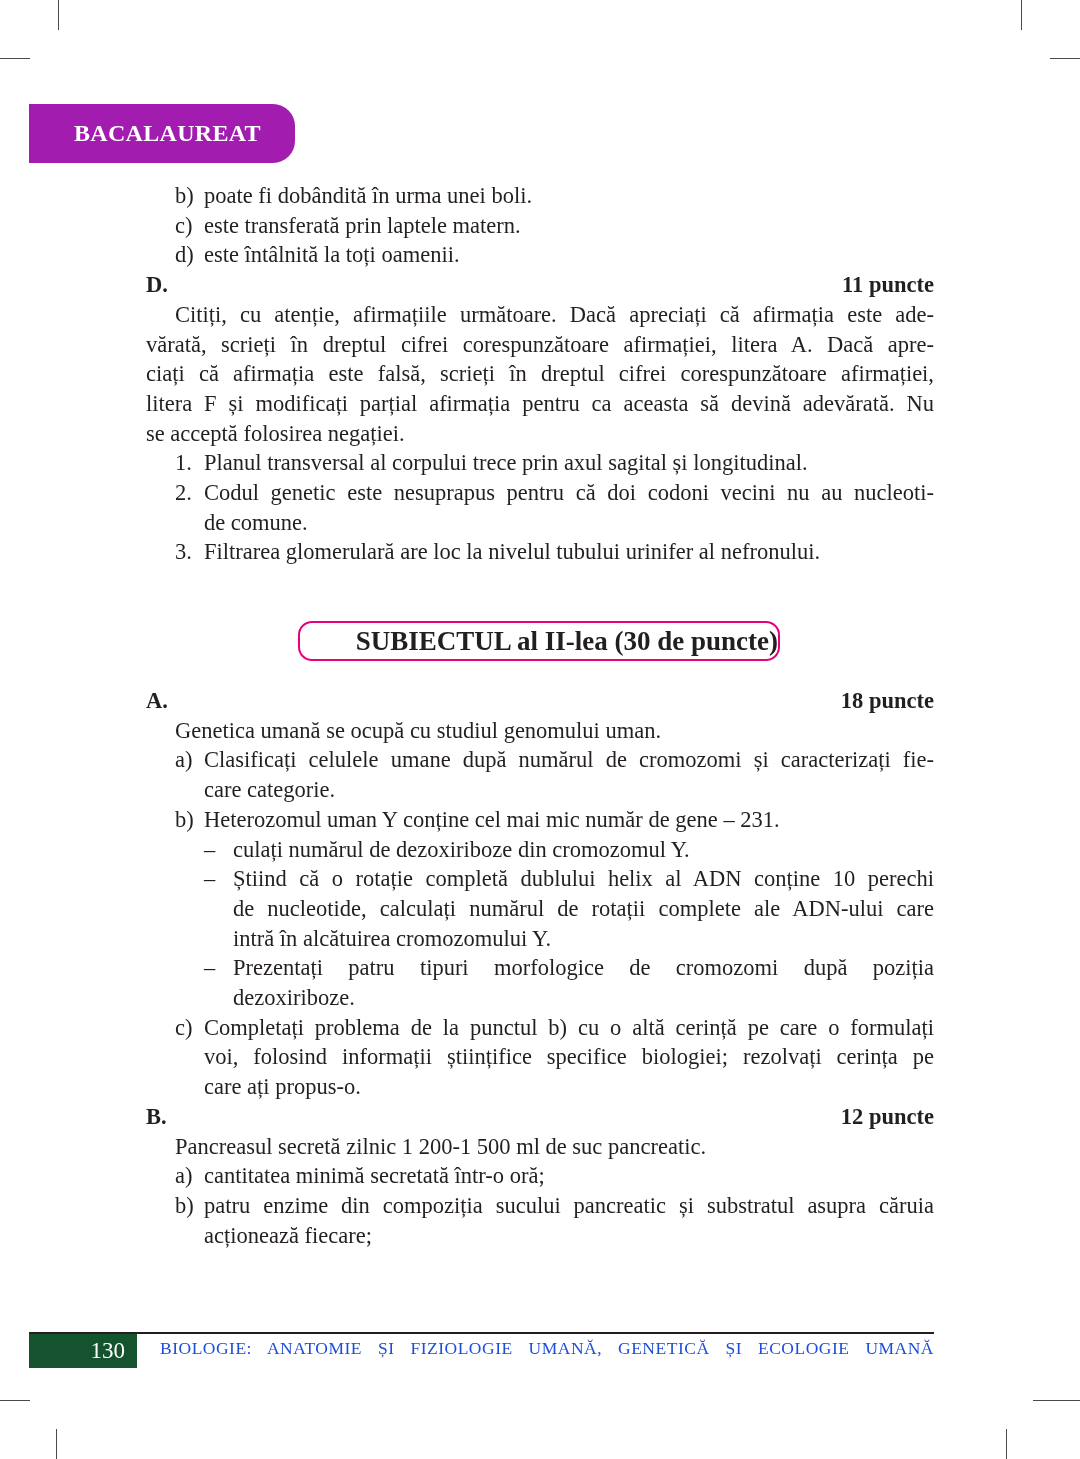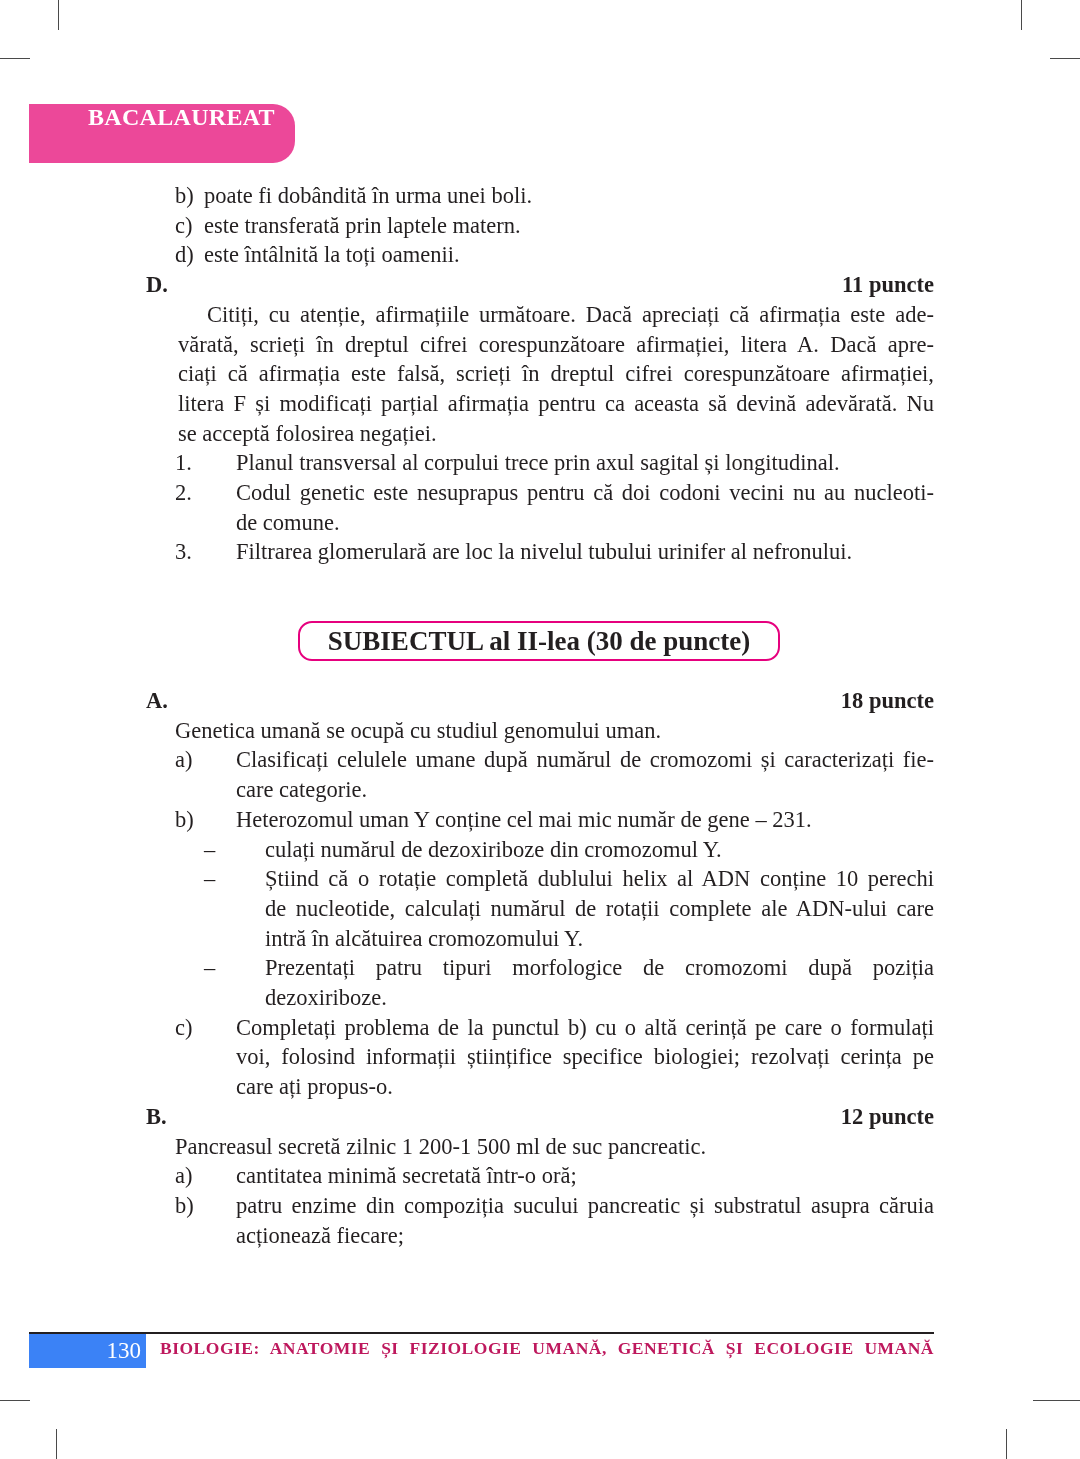--- a/index.html
+++ b/index.html
@@ -7,54 +7,54 @@
     width: 1080px; height: 1459px; position: relative; overflow: hidden;
     background: #ffffff; color: #231f20;
     font-family: "Liberation Serif", "DejaVu Serif", serif;
   }
   .crop { position: absolute; background: #4a4a4a; }
   .crop.v { width: 1px; height: 30px; }
   .crop.h { height: 1px; width: 30px; }
 
   .banner {
     position: absolute; left: 29px; top: 104px; width: 266px; height: 59px;
-    background: #ec4899; border-radius: 0 22px 22px 0;
+    background: #a21caf; border-radius: 0 22px 22px 0;
     color: #ffffff; font-weight: bold; font-size: 24px;
-    display: flex; align-items: flex-start; padding-left: 59px; box-sizing: border-box;
+    display: flex; align-items: center; padding-left: 45px; box-sizing: border-box;
     letter-spacing: 0.3px;
   }
 
   .content {
     position: absolute; left: 146px; top: 181px; width: 788px;
     font-size: 22.5px; line-height: 29.7px;
   }
   .indent1 { padding-left: 29px; }
   .hang { display: flex; }
   .hang .mk { flex: 0 0 auto; width: 29px; }
   .hang .tx { flex: 1 1 auto; }
   .sec-head { display: flex; justify-content: space-between; font-weight: bold; }
-  .jl { display: block; text-align: justify; text-align-last: justify; margin-left: 32px; }
+  .jl { display: block; text-align: justify; text-align-last: justify; }
   .jl.last { text-align-last: left; }
 
   .subject-box {
     position: absolute; left: 298px; top: 621px; width: 482px; height: 40px;
     border: 2px solid #e6007e; border-radius: 14px; box-sizing: border-box;
-    display: flex; align-items: center; justify-content: center;
+    display: flex; align-items: center; justify-content: flex-end;
     font-weight: bold; font-size: 27px; color: #231f20;
   }
 
   .footer-rule { position: absolute; left: 29px; top: 1332px; width: 905px; height: 2px; background: #231f20; }
   .footer-page {
-    position: absolute; left: 29px; top: 1334px; width: 117px; height: 34px;
-    background: #3b82f6; color: #ffffff; font-size: 23px;
-    display: flex; align-items: center; justify-content: flex-end; padding-right: 5px; box-sizing: border-box;
+    position: absolute; left: 29px; top: 1334px; width: 108px; height: 34px;
+    background: #14532d; color: #ffffff; font-size: 23px;
+    display: flex; align-items: center; justify-content: flex-end; padding-right: 12px; box-sizing: border-box;
   }
   .footer-title {
     position: absolute; left: 160px; top: 1338px; width: 774px;
-    font-weight: bold; font-size: 17.5px; color: #be185d; letter-spacing: 0.5px;
+    font-weight: normal; font-size: 17.5px; color: #1d4ed8; letter-spacing: 0.5px;
     white-space: nowrap; text-align: justify; text-align-last: justify;
   }
 </style>
 </head>
 <body>
 
 <div class="crop v" style="left:58px;top:0;"></div>
 <div class="crop h" style="left:0;top:58px;"></div>
 <div class="crop v" style="left:1021px;top:0;"></div>
 <div class="crop h" style="left:1050px;top:58px;"></div>

